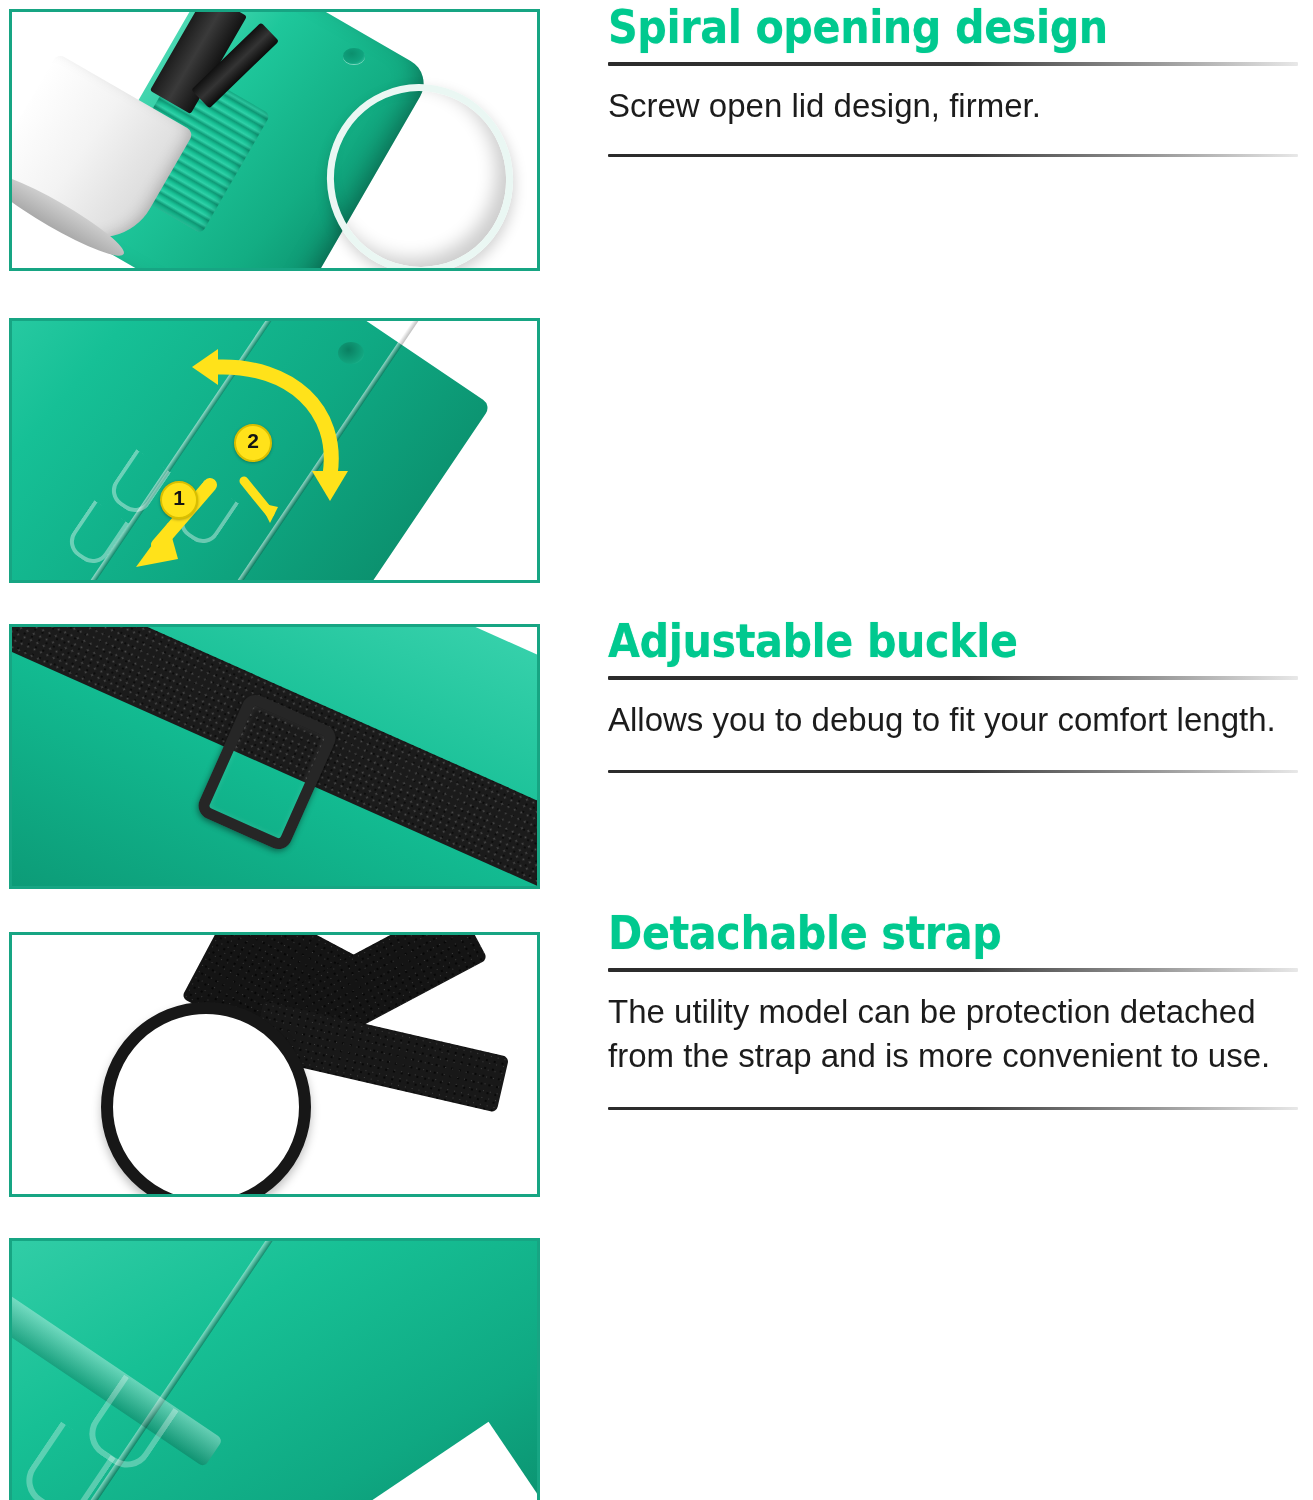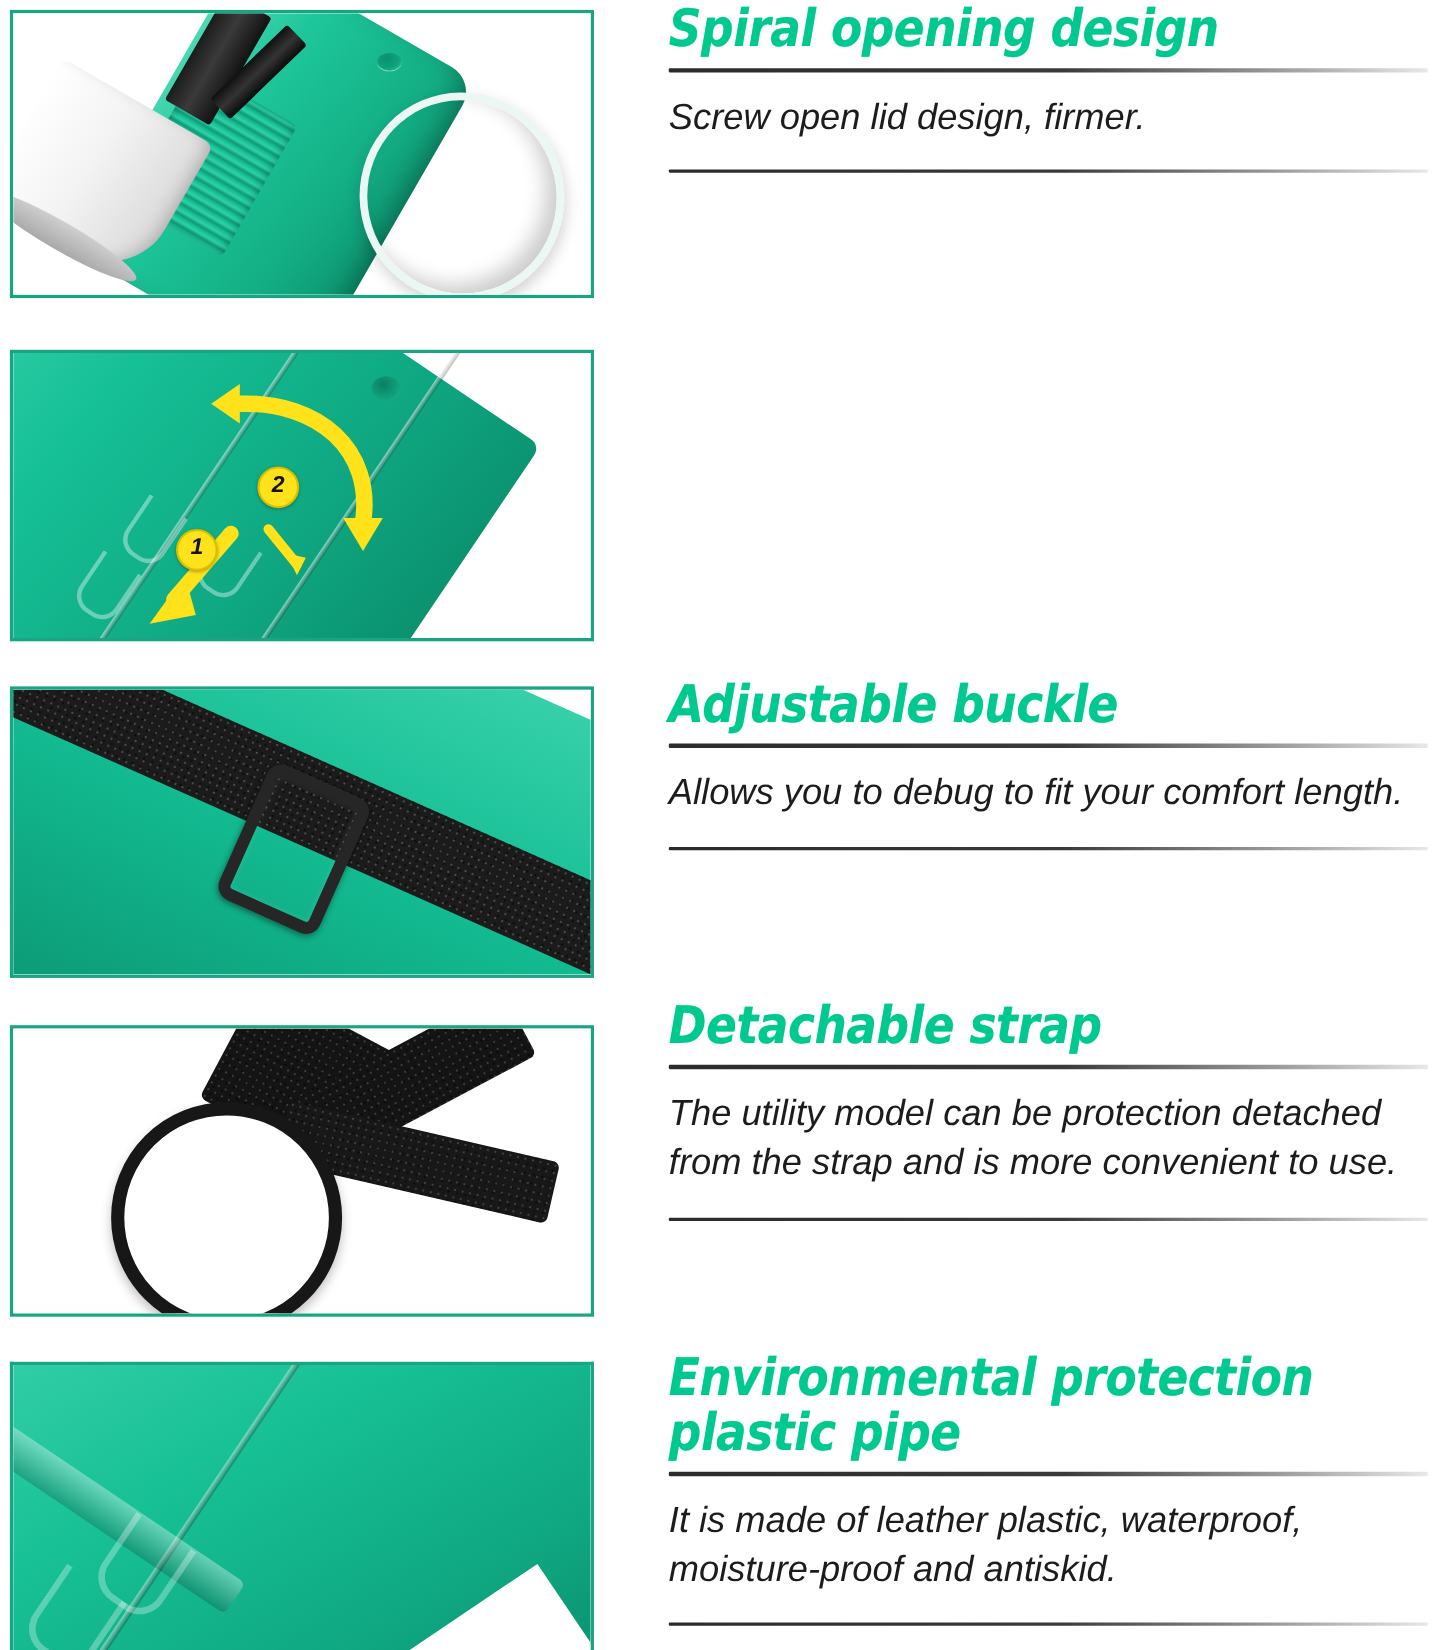--- a/index.html
+++ b/index.html
@@ -4,21 +4,21 @@
 <title>Product Feature Infographic</title>
 <style>
   html,body{margin:0;padding:0;}
   body{
     width:1313px;height:1500px;
     background:#ffffff;
     font-family:"Liberation Sans","DejaVu Sans",sans-serif;
     overflow:hidden;
     position:relative;
   }
-  .sheet{position:relative;width:1306px;height:1500px;font-style:italic;}
+  .sheet{position:relative;width:1306px;height:1500px;}
 
   
   .panel{
     position:absolute;
     left:9px;
     box-sizing:border-box;
     border:3px solid #17a583;
     background:#ffffff;
     overflow:hidden;
   }
@@ -322,20 +322,14 @@
     <div class="photo">
       <div class="surface tex"></div>
       <div class="edgeline"></div>
       <div class="rib"></div>
       <div class="slotU" style="left:16%;top:56%;"></div>
       <div class="slotU" style="left:4%;top:74%;"></div>
       <div class="cutcorner"></div>
     </div>
   </div>
 
-  <div class="txt" style="top:1228px;">
-    <h2 class="headline">Environmental protection plastic pipe</h2>
-    <div class="rule"></div>
-    <p class="desc">It is made of leather plastic, waterproof, moisture-proof and antiskid.</p>
-    <div class="rule thin" style="margin-top:26px;"></div>
-  </div>
 
 </div>
 
 </body></html>

